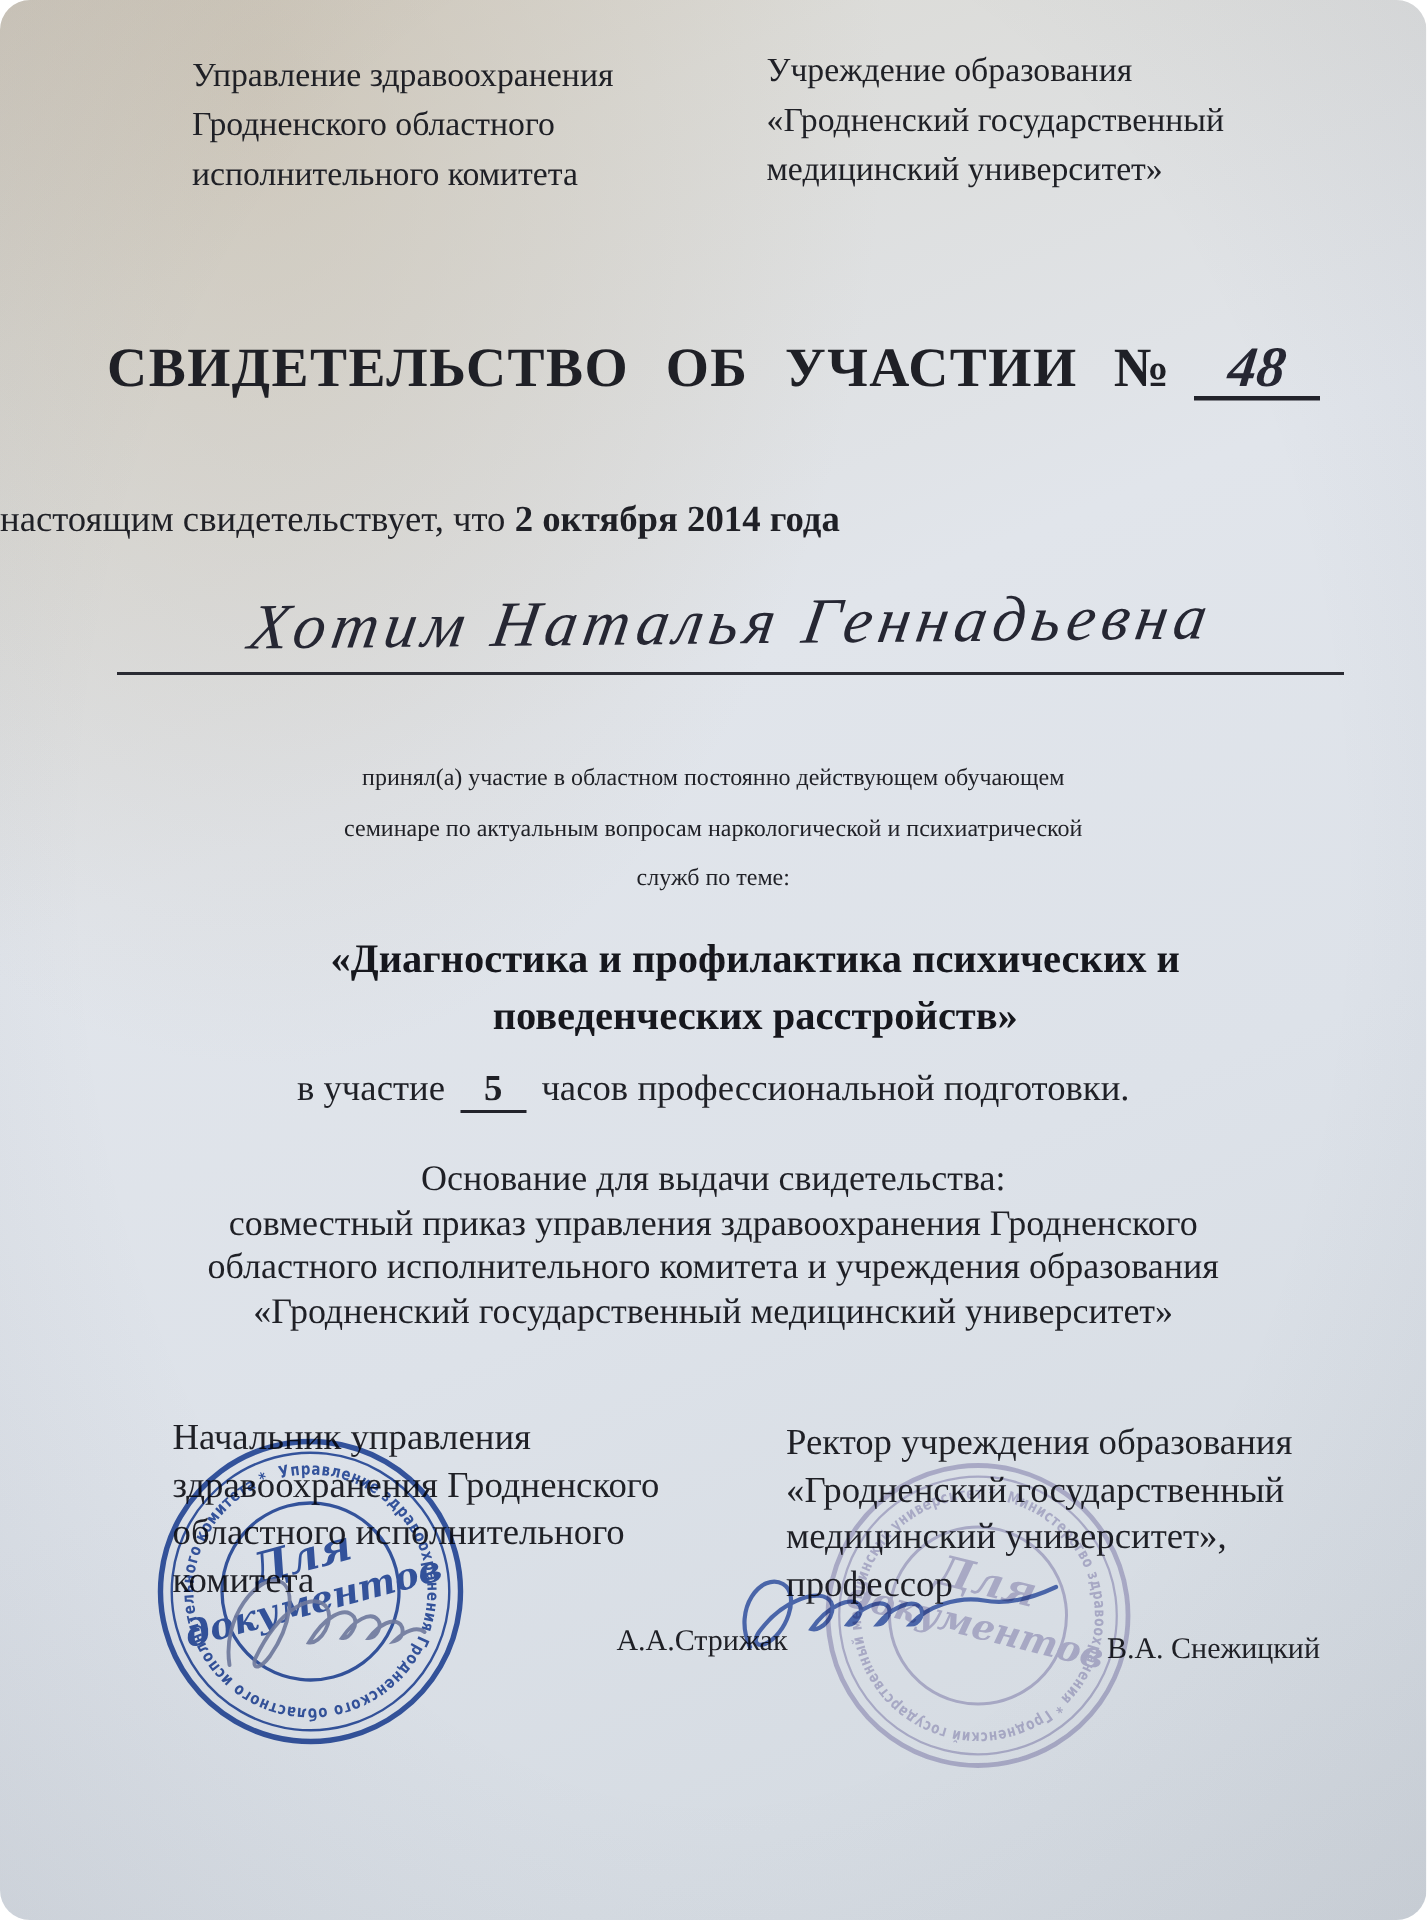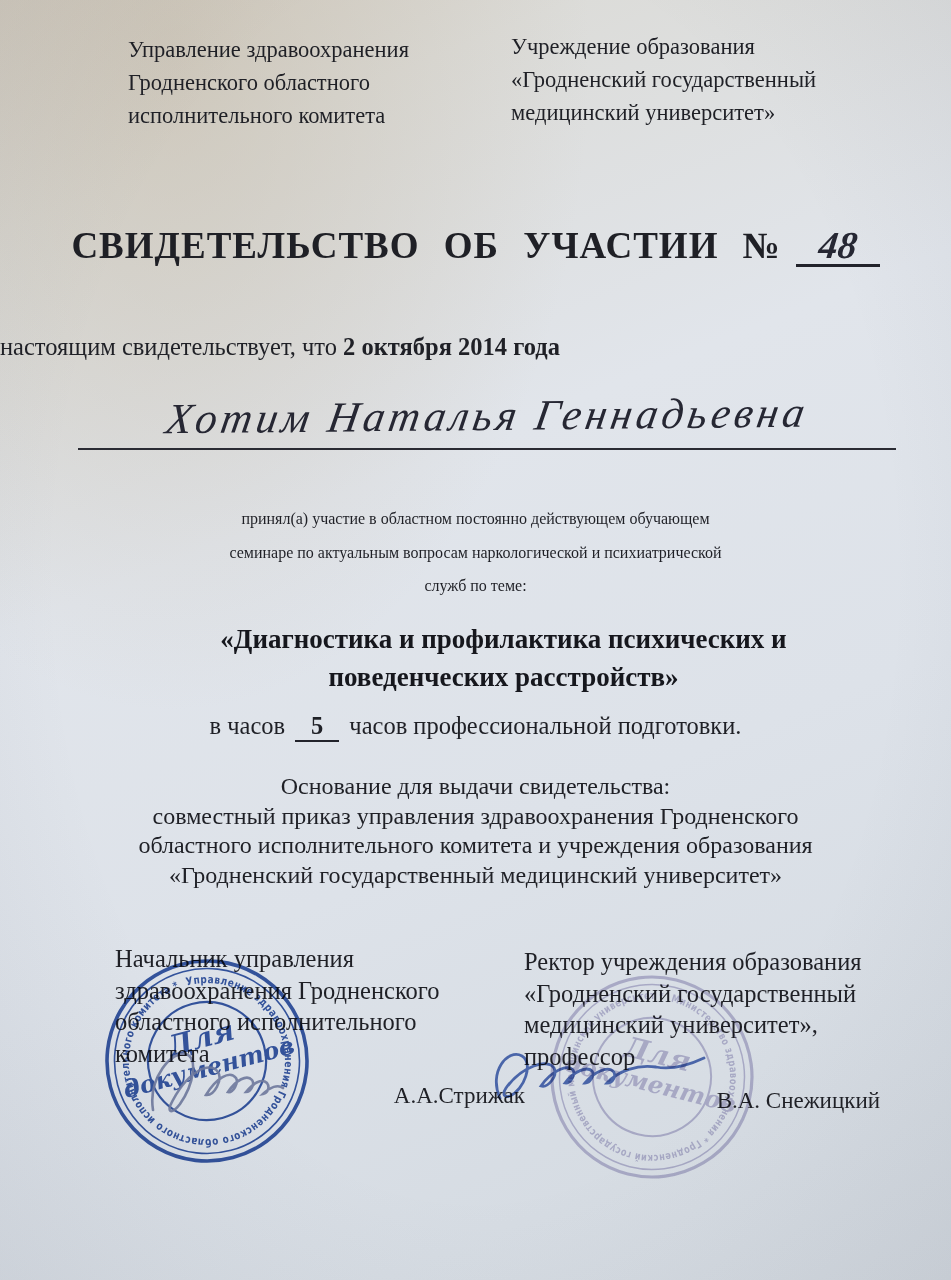--- a/index.html
+++ b/index.html
@@ -5,20 +5,21 @@
   html,body{margin:0;padding:0;}
   .page{
     position:relative;
     width:951px;height:1280px;
     background:
       radial-gradient(ellipse at 18% 4%, rgba(196,186,168,0.55) 0%, rgba(196,186,168,0) 38%),
       linear-gradient(158deg,#d6d1c8 0%,#dcdcd9 14%,#e1e5eb 38%,#dde2e9 62%,#d6dce3 86%,#d2d8df 100%);
     font-family:"Liberation Serif","DejaVu Serif",serif;
     color:#1f2026;
     overflow:hidden;
+    border-radius:20px;
   }
   .vignette{position:absolute;inset:0;pointer-events:none;
     background:radial-gradient(ellipse at 50% 45%, rgba(0,0,0,0) 62%, rgba(40,45,60,0.07) 100%);}
   .abs{position:absolute;}
   .org{font-size:22.5px;line-height:33px;}
   .org-left{left:128px;top:33px;}
   .org-right{left:511px;top:30px;}
   .title-row{left:0;top:224px;width:951px;display:flex;justify-content:center;align-items:flex-end;gap:16px;font-weight:bold;}
   .title-text{font-size:37px;letter-spacing:1px;word-spacing:14px;white-space:nowrap;}
   .no-sign{font-size:37px;margin-left:8px;}
@@ -31,21 +32,21 @@
   .name{font-size:43px;letter-spacing:4px;line-height:60px;transform:skewX(-10deg) rotate(-0.6deg);}
   .paragraph{left:0;width:951px;text-align:center;}
   .participation{top:502px;font-size:16px;line-height:33.5px;}
   .topic{top:620px;font-size:27px;line-height:38px;font-weight:bold;color:#16171d;padding-left:28px;}
   .volume{left:0;top:712px;width:951px;text-align:center;font-size:24.5px;}
   .hours{display:inline-block;min-width:44px;text-align:center;border-bottom:2.5px solid #22232b;font-weight:bold;margin:0 4px;}
   .basis{top:772px;font-size:24px;line-height:29.5px;}
   .sig-block{font-size:24.5px;line-height:31.5px;}
   .sig-left{left:115px;top:943px;width:390px;}
   .sig-right{left:524px;top:946px;width:400px;}
-  .sig-name{font-size:23px;}
+  .sig-name{font-size:20px;}
   .sig-name-left{left:150px;top:1083px;width:375px;text-align:right;}
   .sig-name-right{left:500px;top:1088px;width:380px;text-align:right;}
   .stamp{mix-blend-mode:multiply;pointer-events:none;}
   .stamp-left{left:98px;top:952px;opacity:0.92;}
   .stamp-right{left:543px;top:968px;opacity:0.5;}
   .sig-overlay{left:486px;top:1038px;mix-blend-mode:multiply;pointer-events:none;}
 </style>
 </head>
 <body>
 
@@ -83,21 +84,21 @@
     <div>семинаре по актуальным вопросам наркологической и психиатрической</div>
     <div>служб по теме:</div>
   </div>
 
   <div class="abs paragraph topic">
     <div>«Диагностика и профилактика психических и</div>
     <div>поведенческих расстройств»</div>
   </div>
 
   <div class="abs volume">
-    <span>в часов</span>
+    <span>в участие</span>
     <span class="hours">5</span>
     <span>часов профессиональной подготовки.</span>
   </div>
 
   <div class="abs paragraph basis">
     <div>Основание для выдачи свидетельства:</div>
     <div>совместный приказ управления здравоохранения Гродненского</div>
     <div>областного исполнительного комитета и учреждения образования</div>
     <div>«Гродненский государственный медицинский университет»</div>
   </div>

